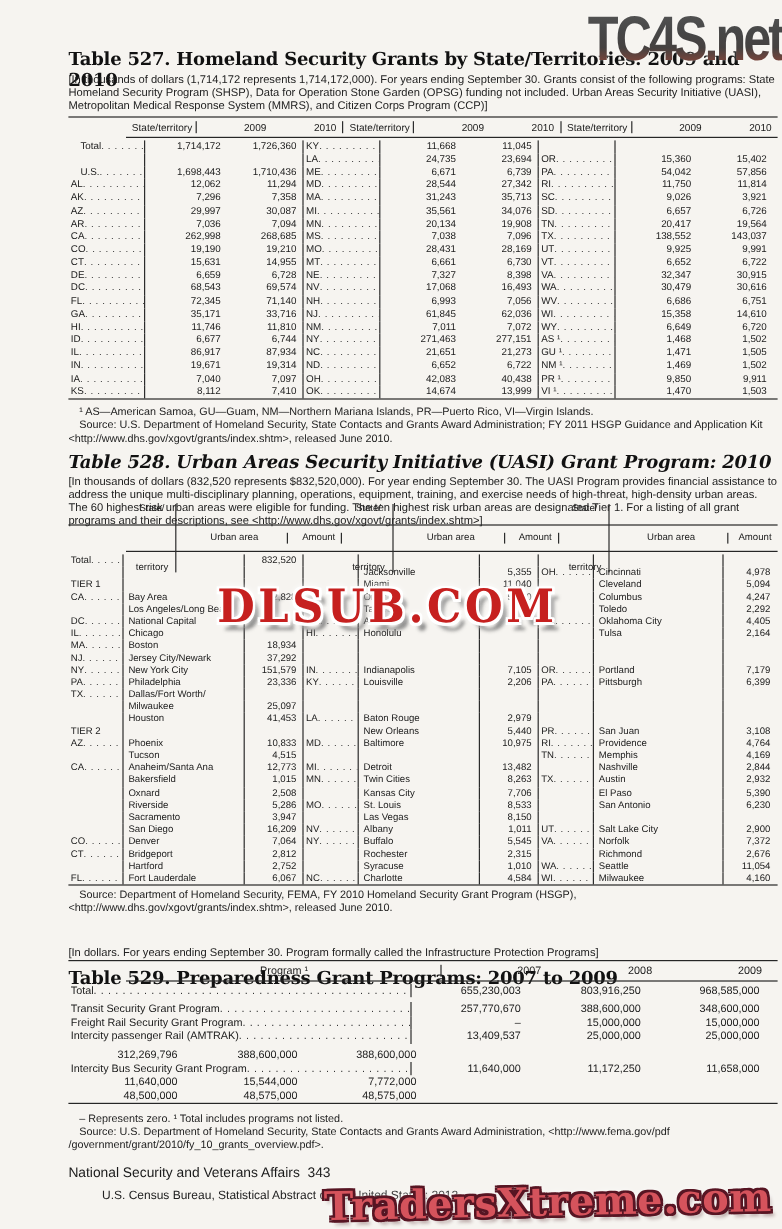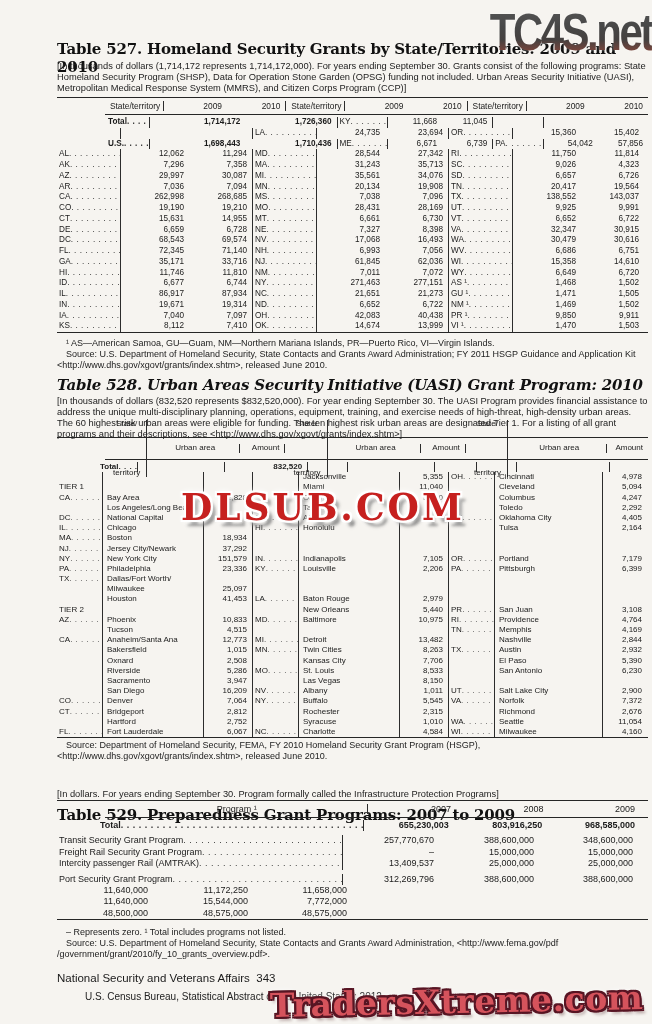--- a/index.html
+++ b/index.html
@@ -10,21 +10,21 @@
   .title{font-family:"DejaVu Serif",serif;font-weight:700;font-size:15px;letter-spacing:-.2px;color:#111;}
   .note{font-size:9.3px;line-height:10.9px;color:#222;}
   .fnote{font-size:9px;line-height:10.8px;color:#222;text-indent:9px;}
   
   .tbl{border-top:1.3px solid #262626;border-bottom:1.3px solid #262626;}
   .hdr{display:flex;border-bottom:1px solid #262626;align-items:center;margin-left:48px;}
   .c{box-sizing:border-box;overflow:hidden;white-space:nowrap;display:flex;align-items:center;}
   .br{border-right:1px solid #2c2c2c;}
   .nc{justify-content:flex-end;padding-right:5px;}
   .hc{justify-content:center;}
-  .b{font-weight:700;margin-left:41px;}
+  .b{font-weight:400;}
   .ind{padding-left:6px;}
   .tier{padding-left:4px;}
   .lb{flex:0 0 auto;}
   .ldr{flex:1 1 0;overflow:hidden;white-space:nowrap;color:#333;}
   .ldr::after{content:" . . . . . . . . . . . . . . . . . . . . . . . . . . . . . . . . . . . . . . . . . . . . . . . . . . . . . . . . . . . . . . . . . . . . . . . .";letter-spacing:.5px;}
   
   .t527{left:57px;top:97px;width:591px;}
   .t527 .hdr{height:16px;font-size:8.4px;}
   .r527{display:flex;height:10.75px;line-height:10.75px;font-size:8.2px;}
   .r527:first-child{margin-top:2px;}
@@ -179,21 +179,21 @@
             <span class="lb">MA</span>
             <span class="ldr"></span>
           </div>
           <div class="c nc w527a">31,243</div>
           <div class="c nc w527b br">35,713</div>
           <div class="c w527l br">
             <span class="lb">SC</span>
             <span class="ldr"></span>
           </div>
           <div class="c nc w527a">9,026</div>
-          <div class="c nc w527b2">4,323</div>
+          <div class="c nc w527b2">3,921</div>
         </div>
         <div class="r527">
           <div class="c w527l br">
             <span class="lb">AZ</span>
             <span class="ldr"></span>
           </div>
           <div class="c nc w527a">29,997</div>
           <div class="c nc w527b br">30,087</div>
           <div class="c w527l br">
             <span class="lb">MI</span>
@@ -976,29 +976,29 @@
         <div class="r529">
           <div class="c w529p br ind">
             <span class="lb">Intercity passenger Rail (AMTRAK)</span>
             <span class="ldr"></span>
           </div>
           <div class="c nc w529v">13,409,537</div>
           <div class="c nc w529v">25,000,000</div>
           <div class="c nc w529v3">25,000,000</div>
         </div>
         <div class="r529 gap">
-          <div class="c w529p br">
-            <span class="lb">Port Security Grant Program</span>
-            <span class="ldr"></span>
-          </div>
           <div class="c nc w529v">312,269,796</div>
           <div class="c nc w529v">388,600,000</div>
           <div class="c nc w529v3">388,600,000</div>
         </div>
         <div class="r529">
+          <div class="c w529p br">
+            <span class="lb">Intercity Bus Security Grant Program</span>
+            <span class="ldr"></span>
+          </div>
           <div class="c nc w529v">11,640,000</div>
           <div class="c nc w529v">11,172,250</div>
           <div class="c nc w529v3">11,658,000</div>
         </div>
         <div class="r529">
           <div class="c nc w529v">11,640,000</div>
           <div class="c nc w529v">15,544,000</div>
           <div class="c nc w529v3">7,772,000</div>
         </div>
         <div class="r529">

